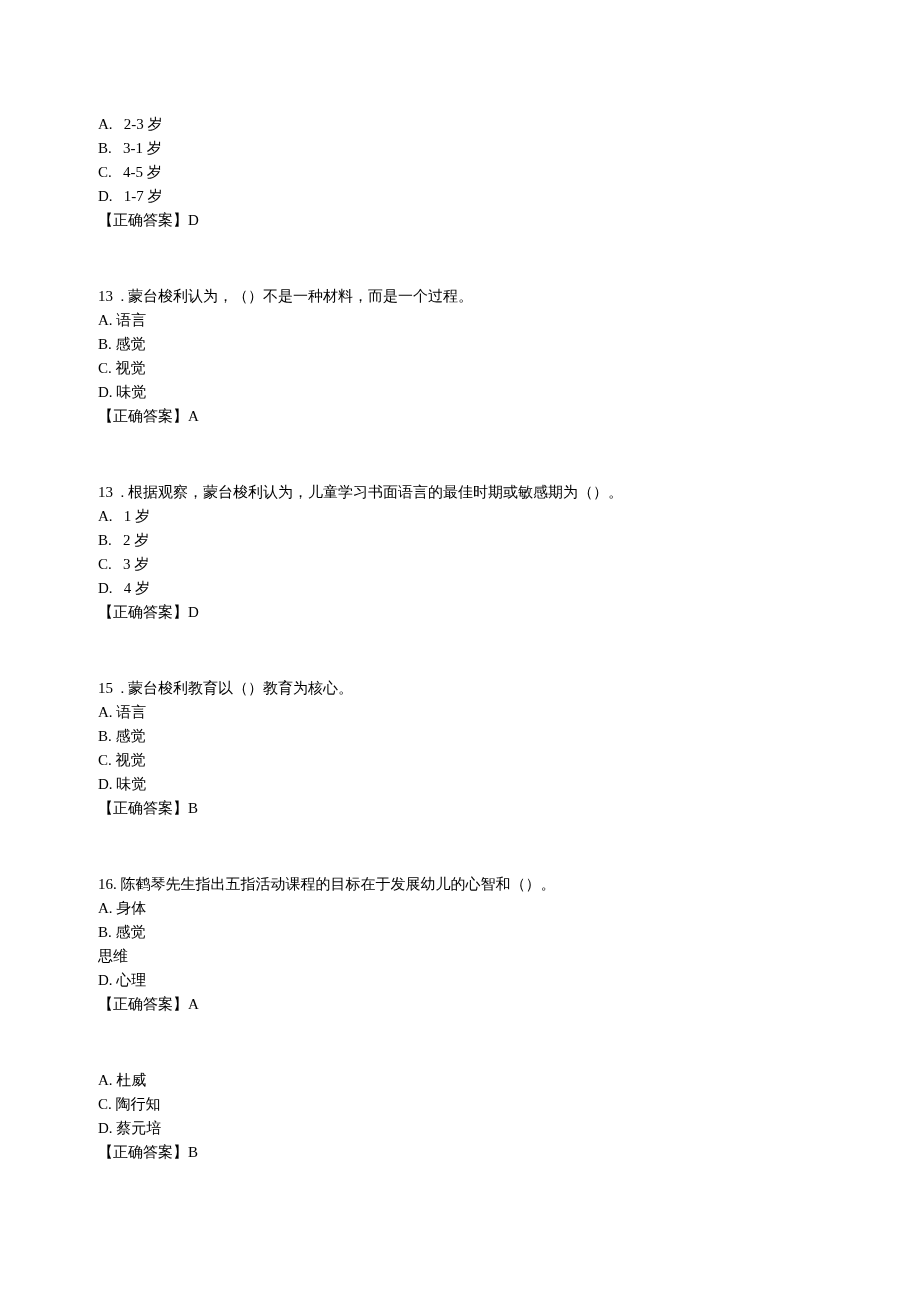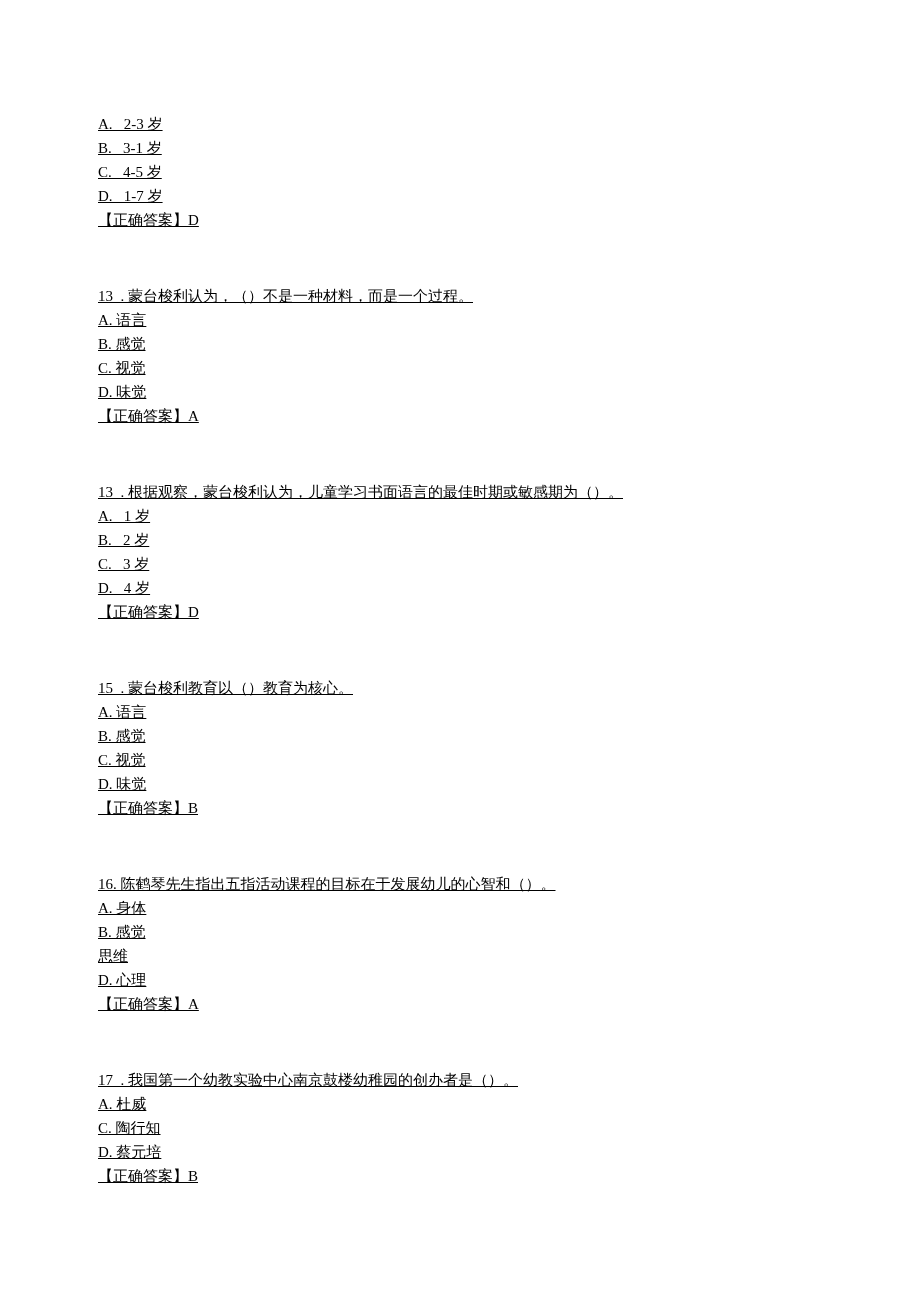--- a/index.html
+++ b/index.html
@@ -15,21 +15,20 @@
     width: 920px;
     min-height: 1301px;
     padding: 112px 98px 50px 98px;
     box-sizing: border-box;
   }
   .line {
     white-space: pre;
   }
   .question-block {
     margin-bottom: 52px;
-    text-decoration: underline;
   }
 </style>
 </head>
 <body>
 
 <div class="page">
   <div class="question-block">
     <div class="line">A.   2-3 岁</div>
     <div class="line">B.   3-1 岁</div>
     <div class="line">C.   4-5 岁</div>
@@ -67,19 +66,18 @@
   <div class="question-block">
     <div class="line">16. 陈鹤琴先生指出五指活动课程的目标在于发展幼儿的心智和（）。</div>
     <div class="line">A. 身体</div>
     <div class="line">B. 感觉</div>
     <div class="line">思维</div>
     <div class="line">D. 心理</div>
     <div class="line">【正确答案】A</div>
   </div>
 
   <div class="question-block">
-    <div class="line">17  . 我国第一个幼教实验中心南京鼓楼幼稚园的创办者是（）。</div>
     <div class="line">A. 杜威</div>
     <div class="line">C. 陶行知</div>
     <div class="line">D. 蔡元培</div>
     <div class="line">【正确答案】B</div>
   </div>
 </div>
 
 </body></html>

